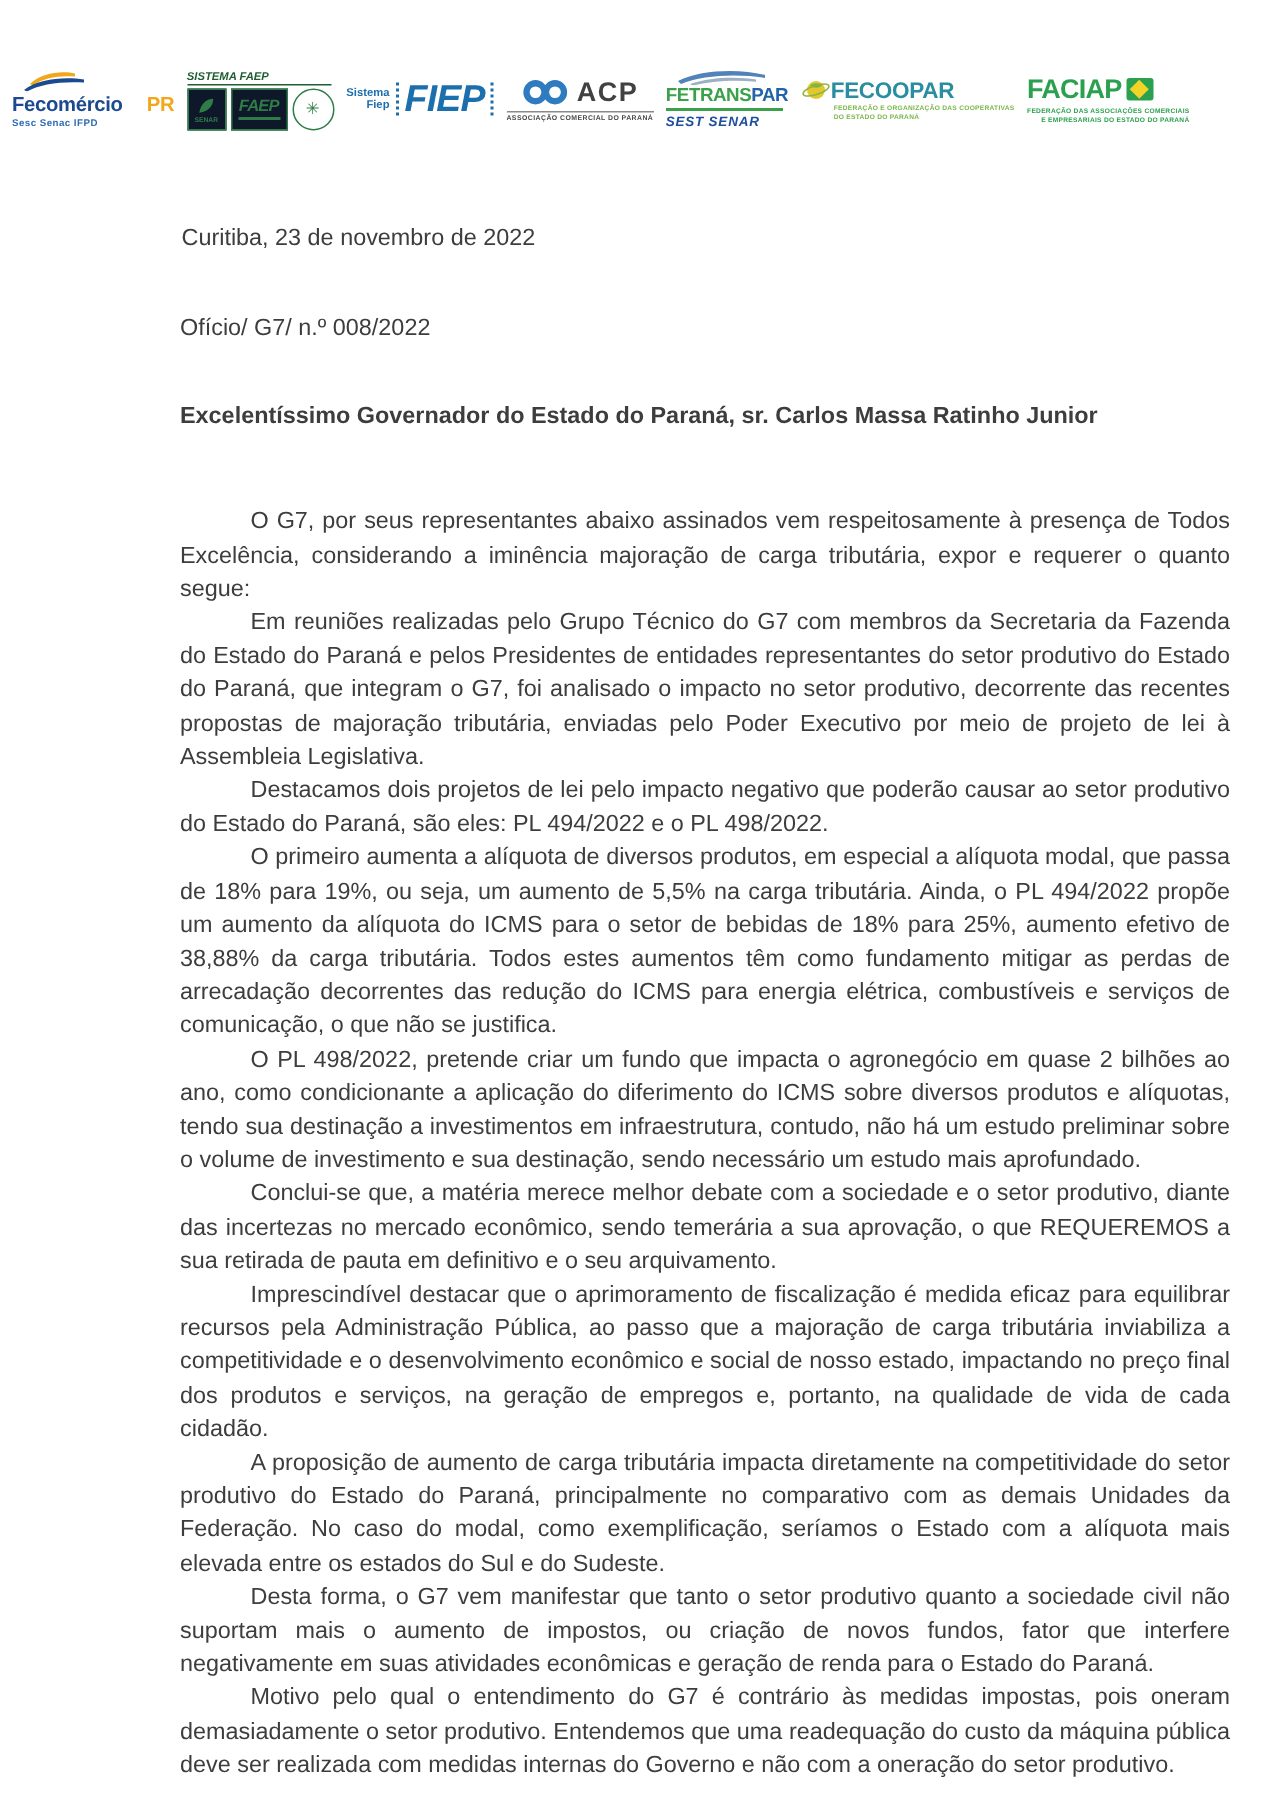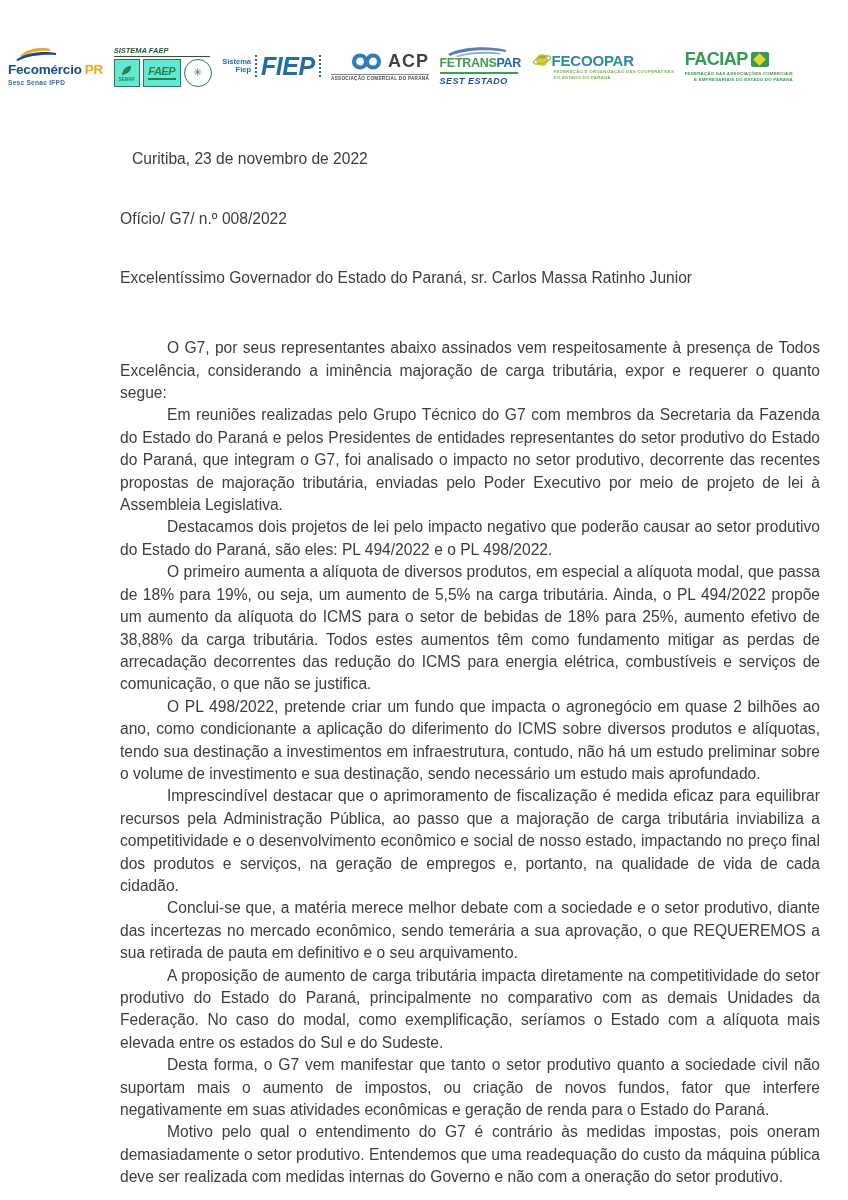--- a/index.html
+++ b/index.html
@@ -16,42 +16,42 @@
   .logos{
     display:flex;align-items:center;justify-content:space-between;
     margin:36px 55px 0 8px;height:60px;
   }
   .logo{display:flex;flex-direction:column;justify-content:center;}
 
   
   .fecomercio{align-items:flex-start;}
   .fecomercio .swoosh{margin-left:6px;margin-bottom:1px;}
   .fecomercio .name{font-size:13.5px;font-weight:bold;color:#1b4a8f;letter-spacing:-0.2px;}
-  .fecomercio .name .pr{color:#f2a71b;margin-left:3px;}
+  .fecomercio .name .pr{color:#f2a71b;margin-left:16px;}
   .fecomercio .sub{font-size:6.5px;font-weight:bold;color:#2f6db5;margin-top:2px;letter-spacing:.3px;}
 
   
   .faep .title{font-size:7.5px;font-weight:bold;font-style:italic;color:#1e5c31;border-bottom:1px solid #1e5c31;padding-bottom:1px;margin-bottom:2px;width:96px;}
   .faep .row{display:flex;align-items:center;gap:3px;}
-  .faep .box{border:1px solid #2e7d46;background:#5eead4;display:flex;flex-direction:column;align-items:center;justify-content:center;}
+  .faep .box{border:1px solid #2e7d46;background:#0f172a;display:flex;flex-direction:column;align-items:center;justify-content:center;}
   .faep .b1{width:24px;height:26px;}
   .faep .b1 .tiny{font-size:4.5px;color:#2e7d46;font-weight:bold;}
   .faep .b2{width:36px;height:26px;}
   .faep .b2 .faeptxt{font-size:11px;font-weight:bold;color:#2e7d46;font-style:italic;letter-spacing:-0.5px;}
   .faep .b2 .bar{width:28px;height:2px;background:#2e7d46;margin-top:1px;}
   .faep .seal{width:26px;height:26px;border:1.6px solid #2e7d46;border-radius:50%;display:flex;align-items:center;justify-content:center;color:#2e7d46;font-size:11px;}
 
   
   .fiep{flex-direction:row;align-items:center;gap:4px;}
   .fiep .small{font-size:7.5px;font-weight:bold;color:#1c6fad;text-align:right;line-height:1.1;}
   .fiep .dots{width:0;height:22px;border-left:2px dotted #1c6fad;}
   .fiep .big{font-size:25px;font-weight:800;font-style:italic;color:#1c6fad;letter-spacing:-0.5px;}
 
   
-  .acp{align-items:flex-end;}
+  .acp{align-items:center;}
   .acp .row{display:flex;align-items:center;gap:3px;}
   .acp .name{font-size:18px;font-weight:bold;color:#414141;letter-spacing:1px;}
   .acp .sub{font-size:4.6px;font-weight:bold;color:#4a4a4a;letter-spacing:.3px;border-top:1px solid #8a8a8a;margin-top:2px;padding-top:1px;}
 
   
   .fetranspar{align-items:flex-start;}
   .fetranspar .name{font-size:12.5px;font-weight:800;letter-spacing:-0.3px;color:#3aa14a;line-height:1;}
   .fetranspar .name .par{color:#2563a8;}
   .fetranspar .gline{width:78px;height:2px;background:#3aa14a;margin:2px 0;}
   .fetranspar .sest{font-size:9px;font-weight:800;font-style:italic;color:#1d4f9e;letter-spacing:.5px;}
@@ -65,23 +65,23 @@
   
   .faciap{align-items:flex-start;text-align:right;}
   .faciap .row{display:flex;align-items:center;gap:3px;}
   .faciap .name{font-size:18px;font-weight:800;color:#2ba14f;letter-spacing:-0.5px;}
   .faciap .flag{width:18px;height:15px;background:#2ba14f;border-radius:2px;position:relative;}
   .faciap .flag .diamond{position:absolute;left:4px;top:3px;width:9px;height:9px;background:#f2d327;transform:rotate(45deg);}
   .faciap .sub{font-size:4.4px;color:#2ba14f;font-weight:bold;line-height:1.3;margin-top:1px;letter-spacing:.2px;}
 
   
   .letter{margin:52px 28px 0 120px;font-size:15.6px;line-height:22.4px;color:#3d3d3d;}
-  .dateline{margin:12px;}
+  .dateline{margin:1px;}
   .reference{margin:38px 0 10px 0;}
-  .addressee{margin:36px 0 0 0;}
+  .addressee{margin:36px 0 0 0;font-weight:bold;}
   .bodytext{margin-top:48px;}
   .bodytext p{margin:0;text-align:justify;text-indent:47px;}
 
   
   .doc-id{
     position:absolute;left:28px;bottom:24px;
     font-size:17px;color:#a9a9a9;letter-spacing:.2px;
   }
 </style>
 </head>
@@ -144,21 +144,21 @@
 
     <div class="logo fetranspar">
       <svg width="72" height="11" viewBox="0 0 72 11">
         <path d="M8 8 C24 0 50 0 66 4 L66 6 C48 3 24 4 10 10 Z" fill="#2563a8" opacity="0.8"></path>
         <path d="M16 10 C30 5 48 5 60 7 L60 8.5 C46 7 30 8 18 11 Z" fill="#9ab0c4"></path>
       </svg>
       <div class="name">
         <span>FETRANS</span><span class="par">PAR</span>
       </div>
       <div class="gline"></div>
-      <div class="sest">SEST ESTADO</div>
+      <div class="sest">SEST SENAR</div>
     </div>
 
     <div class="logo fecoopar">
       <div class="row">
         <svg width="20" height="18" viewBox="0 0 20 18">
           <circle cx="10" cy="9" r="6" fill="#e3c72f"></circle>
           <path d="M6 6 C8 4 12 4 14 6 C12 8 8 8 6 6 Z" fill="#7ab648"></path>
           <ellipse cx="10" cy="9" rx="9" ry="3" fill="none" stroke="#8ab53f" stroke-width="1" transform="rotate(-18 10 9)"></ellipse>
         </svg>
         <span class="name">FECOOPAR</span>
@@ -188,22 +188,22 @@
     <p class="dateline">Curitiba, 23 de novembro de 2022</p>
     <p class="reference">Ofício/ G7/ n.º 008/2022</p>
     <p class="addressee">Excelentíssimo Governador do Estado do Paraná, sr. Carlos Massa Ratinho Junior</p>
 
     <div class="bodytext">
       <p>O G7, por seus representantes abaixo assinados vem respeitosamente à presença de Todos Excelência, considerando a iminência majoração de carga tributária, expor e requerer o quanto segue:</p>
       <p>Em reuniões realizadas pelo Grupo Técnico do G7 com membros da Secretaria da Fazenda do Estado do Paraná e pelos Presidentes de entidades representantes do setor produtivo do Estado do Paraná, que integram o G7, foi analisado o impacto no setor produtivo, decorrente das recentes propostas de majoração tributária, enviadas pelo Poder Executivo por meio de projeto de lei à Assembleia Legislativa.</p>
       <p>Destacamos dois projetos de lei pelo impacto negativo que poderão causar ao setor produtivo do Estado do Paraná, são eles: PL 494/2022 e o PL 498/2022.</p>
       <p>O primeiro aumenta a alíquota de diversos produtos, em especial a alíquota modal, que passa de 18% para 19%, ou seja, um aumento de 5,5% na carga tributária. Ainda, o PL 494/2022 propõe um aumento da alíquota do ICMS para o setor de bebidas de 18% para 25%, aumento efetivo de 38,88% da carga tributária. Todos estes aumentos têm como fundamento mitigar as perdas de arrecadação decorrentes das redução do ICMS para energia elétrica, combustíveis e serviços de comunicação, o que não se justifica.</p>
       <p>O PL 498/2022, pretende criar um fundo que impacta o agronegócio em quase 2 bilhões ao ano, como condicionante a aplicação do diferimento do ICMS sobre diversos produtos e alíquotas, tendo sua destinação a investimentos em infraestrutura, contudo, não há um estudo preliminar sobre o volume de investimento e sua destinação, sendo necessário um estudo mais aprofundado.</p>
+      <p>Conclui-se que, a matéria merece melhor debate com a sociedade e o setor produtivo, diante das incertezas no mercado econômico, sendo temerária a sua aprovação, o que REQUEREMOS a sua retirada de pauta em definitivo e o seu arquivamento.</p>
       <p>Imprescindível destacar que o aprimoramento de fiscalização é medida eficaz para equilibrar recursos pela Administração Pública, ao passo que a majoração de carga tributária inviabiliza a competitividade e o desenvolvimento econômico e social de nosso estado, impactando no preço final dos produtos e serviços, na geração de empregos e, portanto, na qualidade de vida de cada cidadão.</p>
-      <p>Conclui-se que, a matéria merece melhor debate com a sociedade e o setor produtivo, diante das incertezas no mercado econômico, sendo temerária a sua aprovação, o que REQUEREMOS a sua retirada de pauta em definitivo e o seu arquivamento.</p>
       <p>A proposição de aumento de carga tributária impacta diretamente na competitividade do setor produtivo do Estado do Paraná, principalmente no comparativo com as demais Unidades da Federação. No caso do modal, como exemplificação, seríamos o Estado com a alíquota mais elevada entre os estados do Sul e do Sudeste.</p>
       <p>Desta forma, o G7 vem manifestar que tanto o setor produtivo quanto a sociedade civil não suportam mais o aumento de impostos, ou criação de novos fundos, fator que interfere negativamente em suas atividades econômicas e geração de renda para o Estado do Paraná.</p>
       <p>Motivo pelo qual o entendimento do G7 é contrário às medidas impostas, pois oneram demasiadamente o setor produtivo. Entendemos que uma readequação do custo da máquina pública deve ser realizada com medidas internas do Governo e não com a oneração do setor produtivo.</p>
     </div>
   </div>
 
 
 </div>
 
 </body></html>

